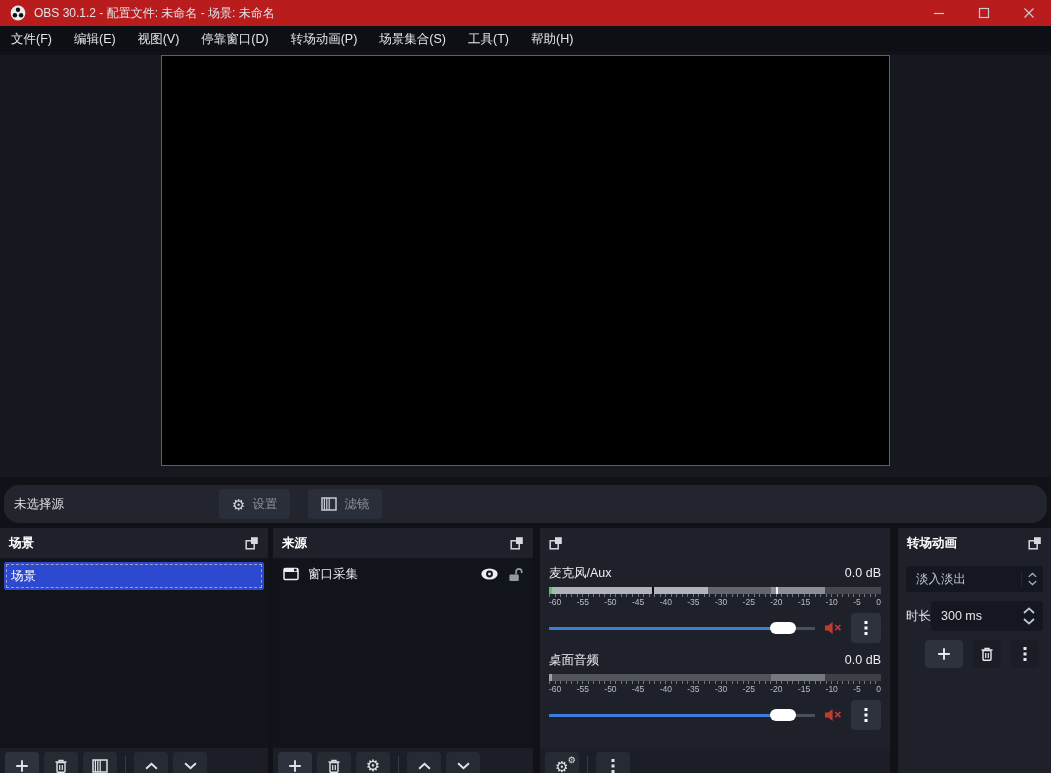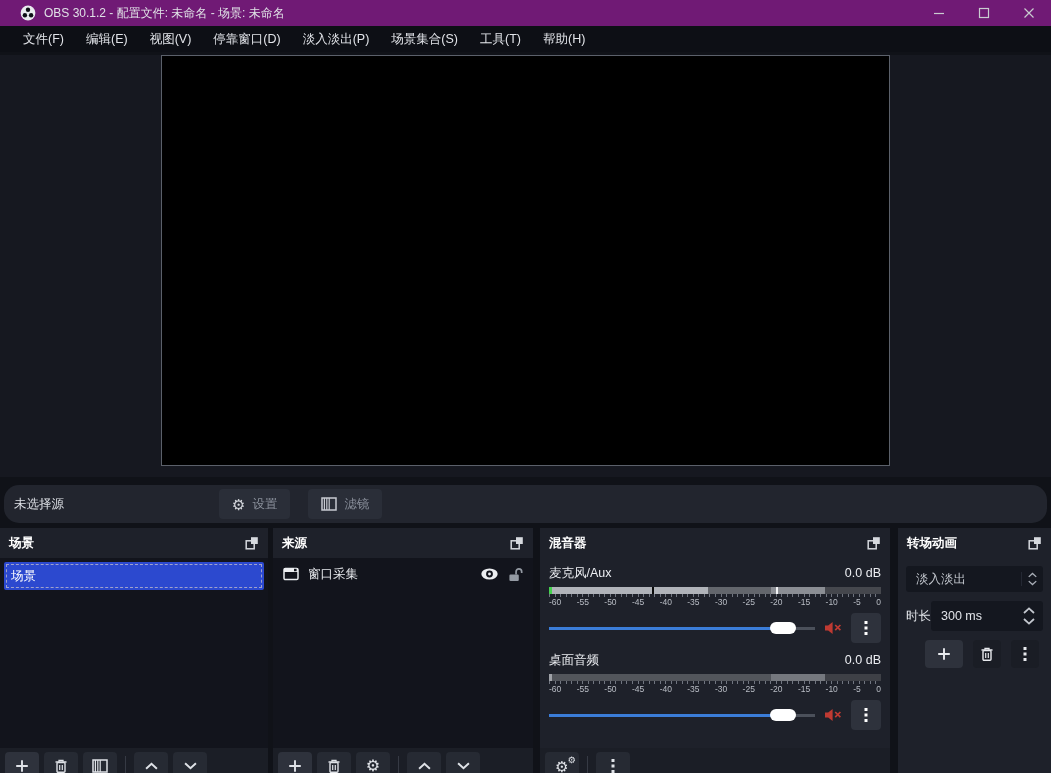--- a/index.html
+++ b/index.html
@@ -5,28 +5,28 @@
   * { box-sizing: border-box; margin: 0; padding: 0; }
   html,body { width:1051px; height:773px; overflow:hidden; }
   body {
     font-family: "Liberation Sans","DejaVu Sans",sans-serif;
     background:#101218; color:#e4e6ea; font-size:12.5px;
     -webkit-font-smoothing: antialiased;
   }
   svg { display:block; }
 
   
-  .titlebar { height:26px; background:#701a75; display:flex; align-items:center; padding-left:20px; }
+  .titlebar { height:26px; background:#b91c1c; display:flex; align-items:center; padding-left:10px; }
   .titlebar .logo { width:16px; height:16px; }
   .titlebar .title { margin-left:8px; font-size:12px; color:#dfe1e6; flex:1; white-space:nowrap; }
   .win-controls { display:flex; height:100%; }
   .win-btn { width:45px; height:26px; display:flex; align-items:center; justify-content:center; color:#c9cbd0; }
 
   
-  .menubar { height:26px; background:#0d0f15; display:flex; align-items:center; padding-left:12px; }
+  .menubar { height:26px; background:#0d0f15; display:flex; align-items:center; padding-left:0; }
   .menu-item { padding:0 11px; line-height:26px; color:#e2e4e9; cursor:default; }
 
   
   .main { height:422px; background:#161820; }
   .canvas { width:729px; height:411px; margin:3px auto 0; background:#000; border:1px solid #5b606a; }
 
   
   .contextbar { margin:8px 4px 0; height:38px; background:#22252e; border-radius:15px;
     display:flex; align-items:center; padding:12px 10px; }
   .context-status { color:#dfe2e7; }
@@ -196,21 +196,21 @@
         </svg>
       </div>
   </div>
 </div>
 
 <div class="menubar">
     <span class="menu-item">文件(F)</span>
     <span class="menu-item">编辑(E)</span>
     <span class="menu-item">视图(V)</span>
     <span class="menu-item">停靠窗口(D)</span>
-    <span class="menu-item">淡入淡出(P)</span>
+    <span class="menu-item">转场动画(P)</span>
     <span class="menu-item">场景集合(S)</span>
     <span class="menu-item">工具(T)</span>
     <span class="menu-item">帮助(H)</span>
   </div>
 
 <div class="main">
   <div class="canvas"></div>
 </div>
 
 <div class="contextbar">
@@ -316,21 +316,20 @@
       <div class="tb-btn">
           <svg width="13" height="8">
             <use href="#i-chev-down"></use>
           </svg>
         </div>
     </div>
   </div>
 
   <div class="dock dock-mixer">
     <div class="dock-header">
-      <span class="dock-title">混音器</span>
       <svg class="popout" width="14" height="14">
           <use href="#i-popout"></use>
         </svg>
     </div>
 
     <div style="flex:1">
 
       <div class="channel">
         <div class="ch-head">
           <span class="ch-name">麦克风/Aux</span>

